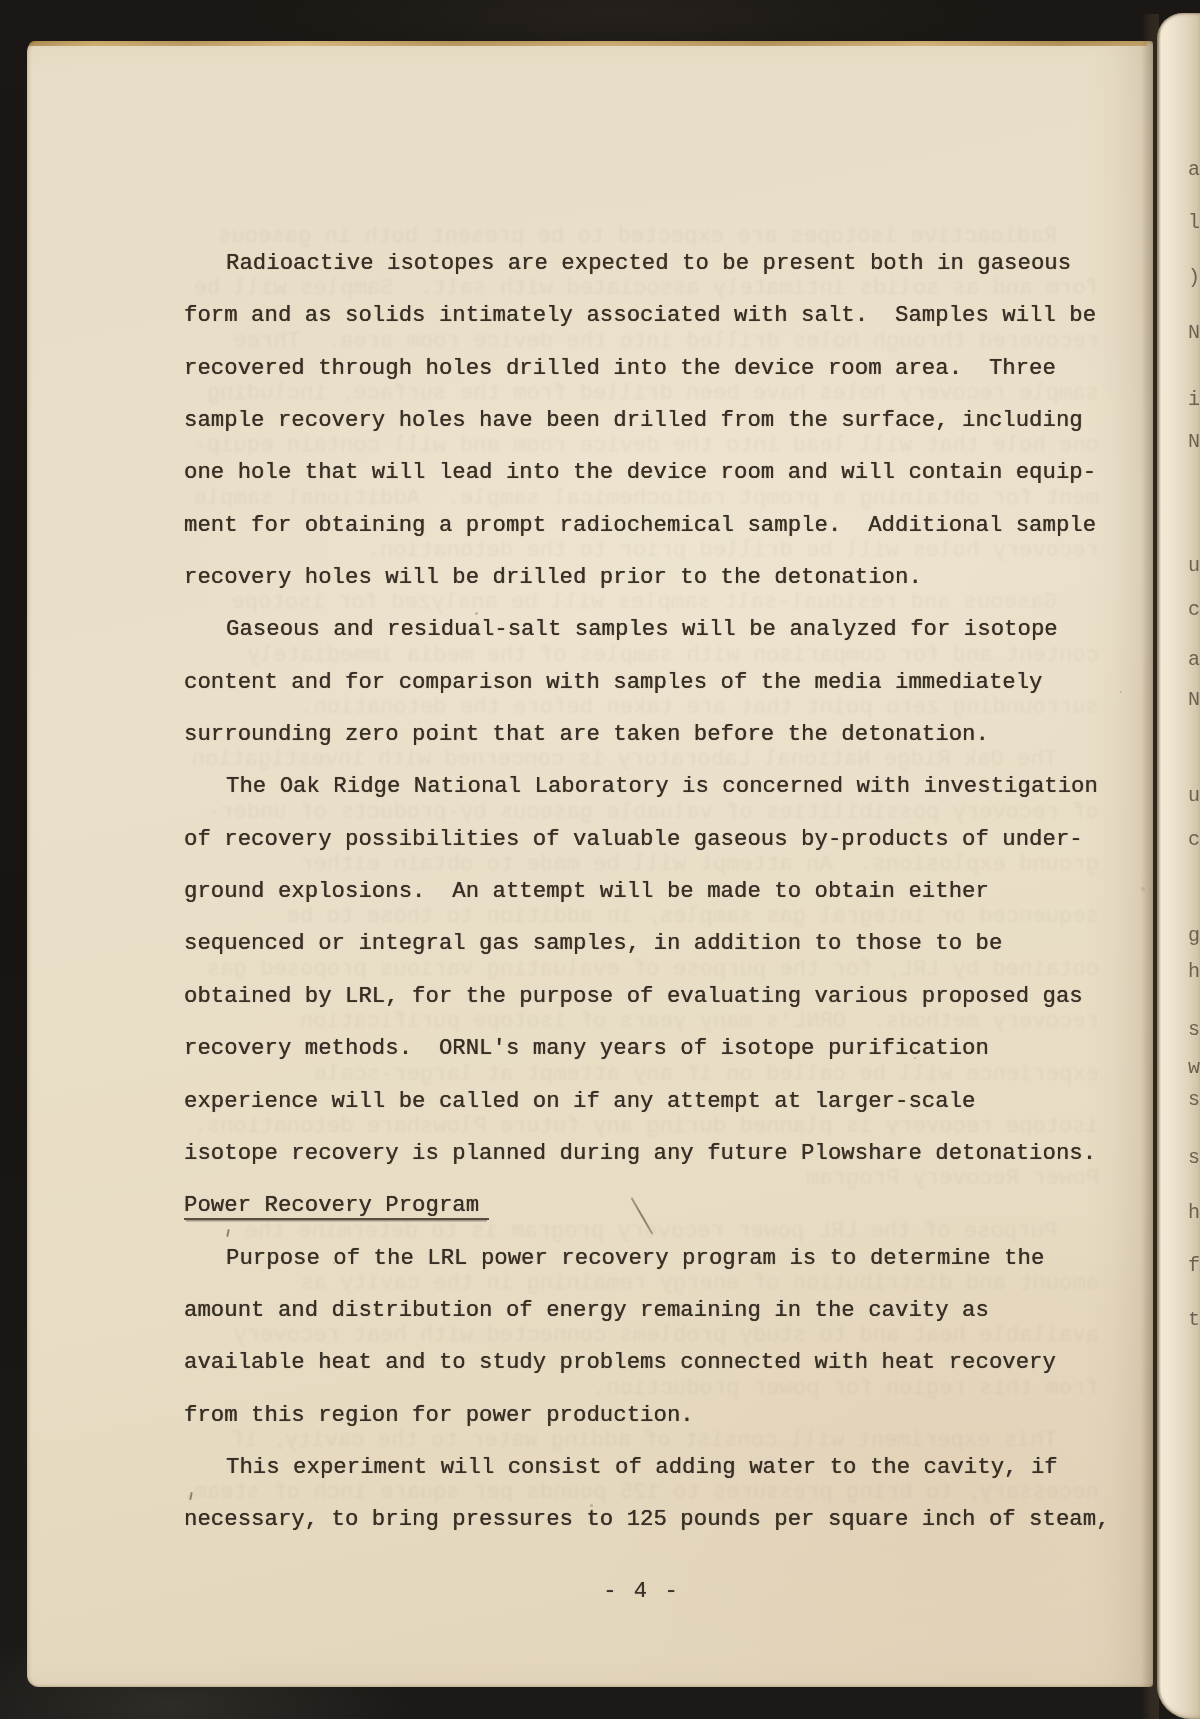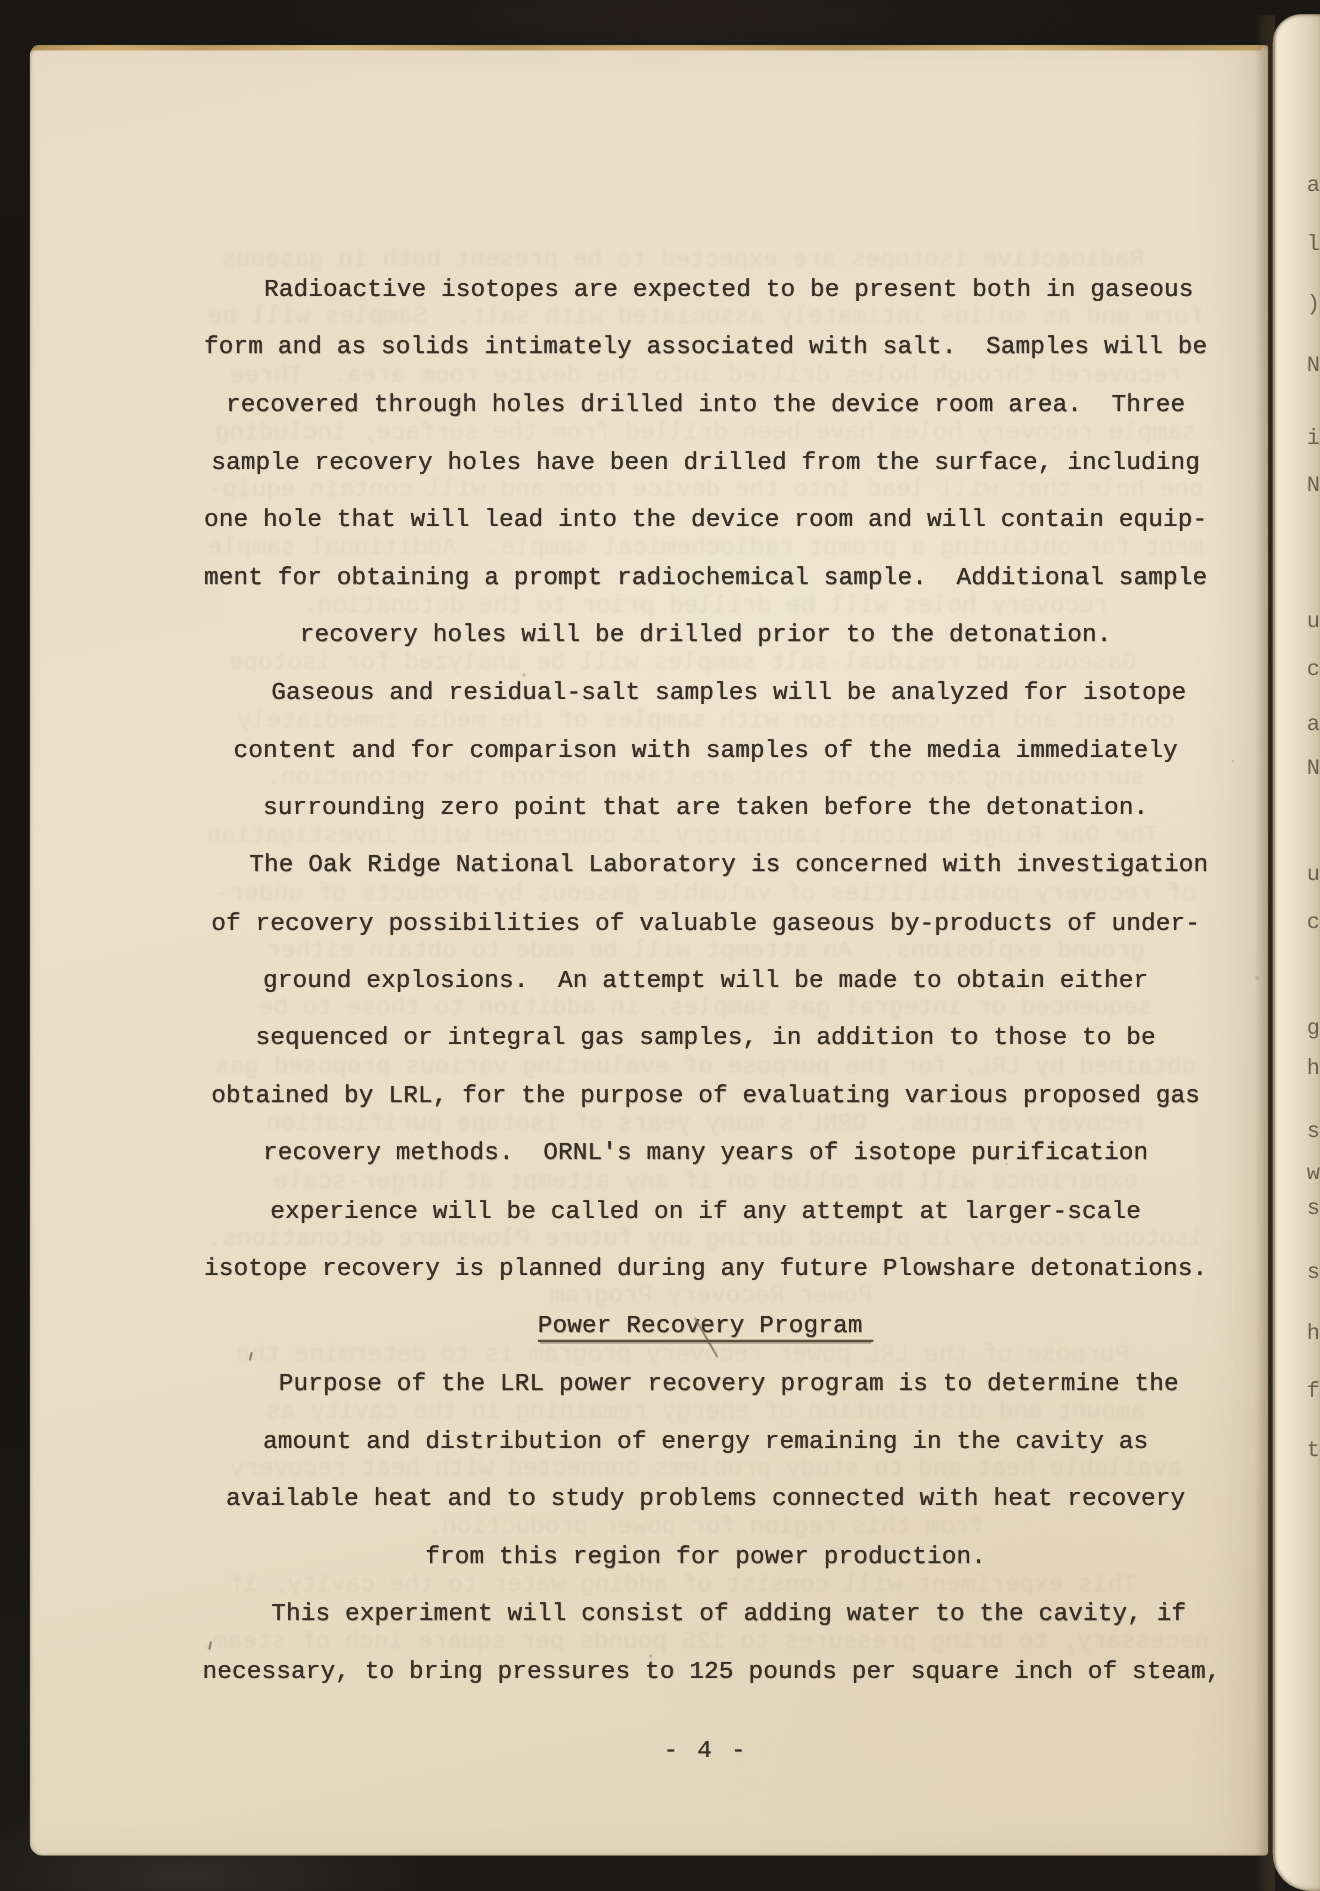--- a/index.html
+++ b/index.html
@@ -32,21 +32,21 @@
     position:absolute;left:2px;right:6px;top:0;height:5px;
     border-radius:10px 3px 0 0;opacity:.78;
     background:linear-gradient(90deg,#a2803f 0%,#cba45f 6%,#b18c4b 14%,#d4b372 24%,#ab8848 38%,#c5a160 52%,#a88446 66%,#ceab6b 80%,#a48142 92%,#bb9856 100%);
   }
   .text-layer{
     position:absolute;left:157px;top:197px;width:915px;
     font-size:22.2px;line-height:52.35px;white-space:pre;
     color:#372f25;letter-spacing:.1px;
     text-shadow:0 0 .7px rgba(55,47,37,.85), .5px .4px .4px rgba(55,47,37,.30);
   }
-  .line{height:52.35px;text-align:center;}
+  .line{height:52.35px;}
   .line.indent{padding-left:42px;}
   .underline{
     border-bottom:2.4px solid rgba(62,53,41,.85);
     box-shadow:0 3.5px 0 -2px rgba(62,53,41,.40);
     padding-right:10px;
     margin-top:32px;
   }
   .ghost-layer{
     position:absolute;left:157px;top:197px;width:915px;
     font-size:22.2px;line-height:52.35px;white-space:pre;

